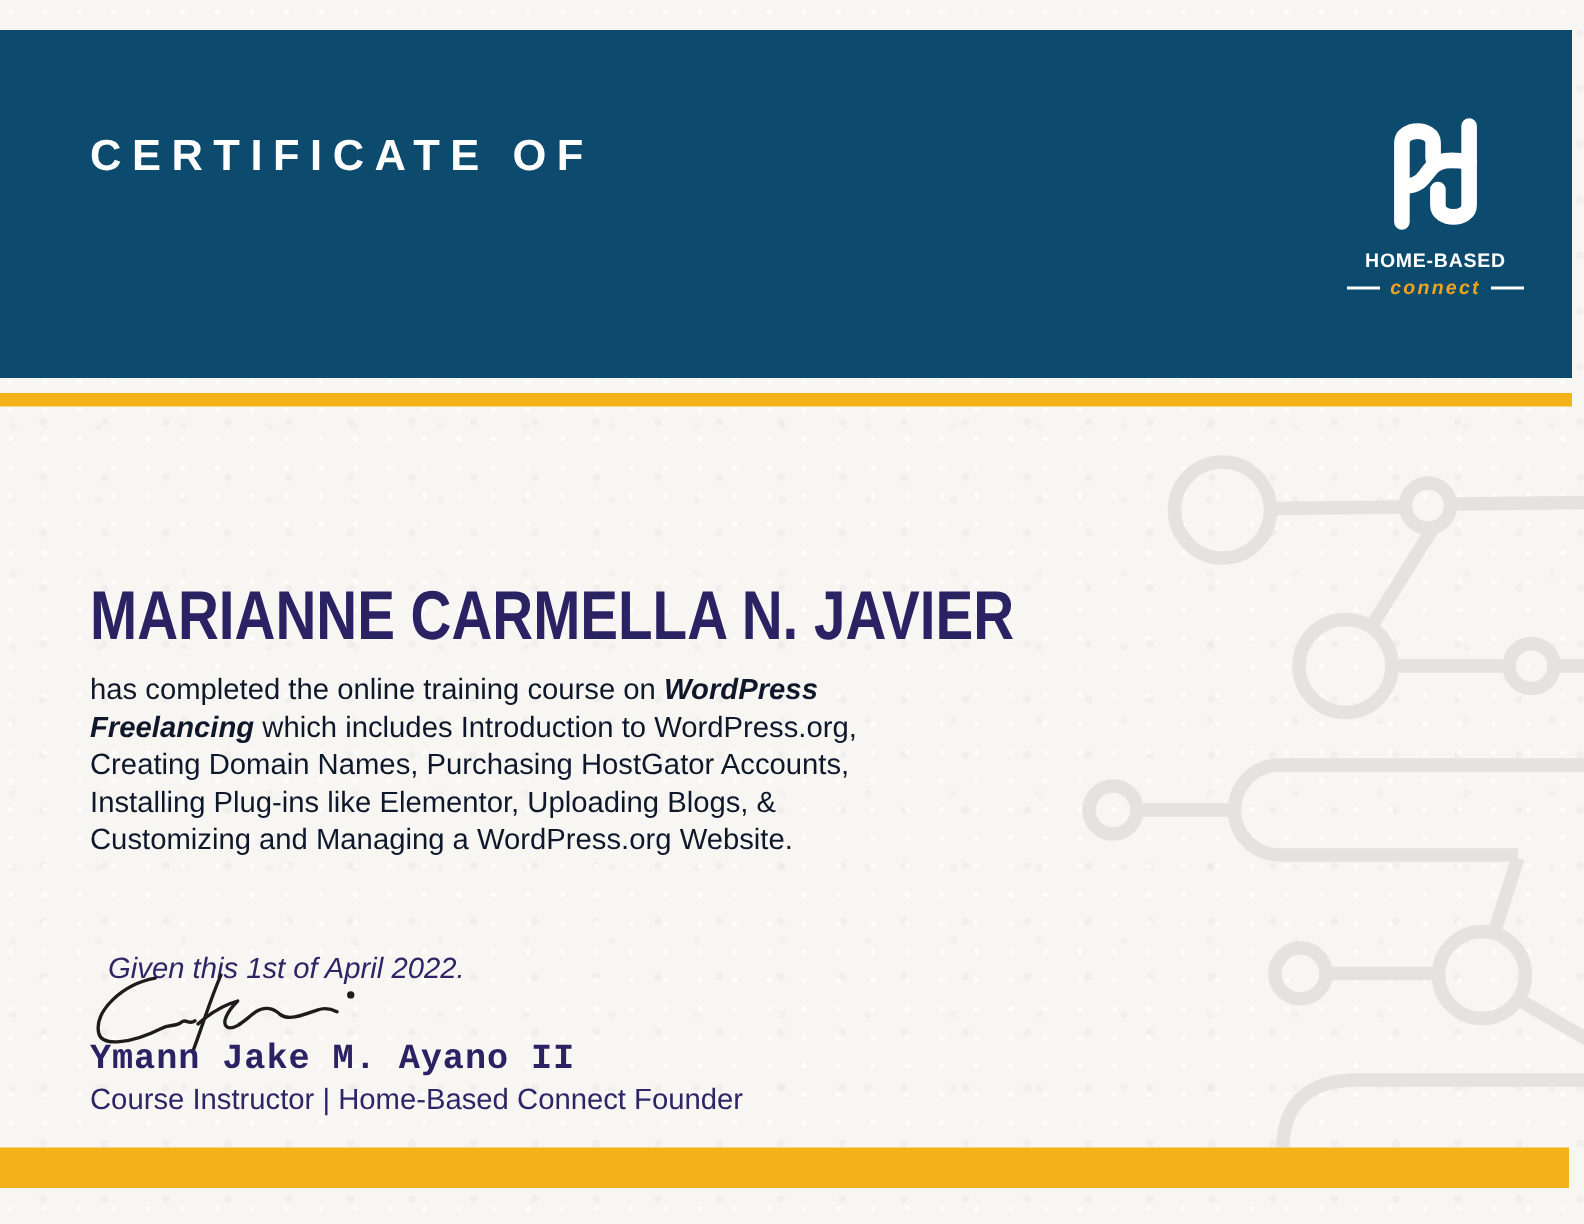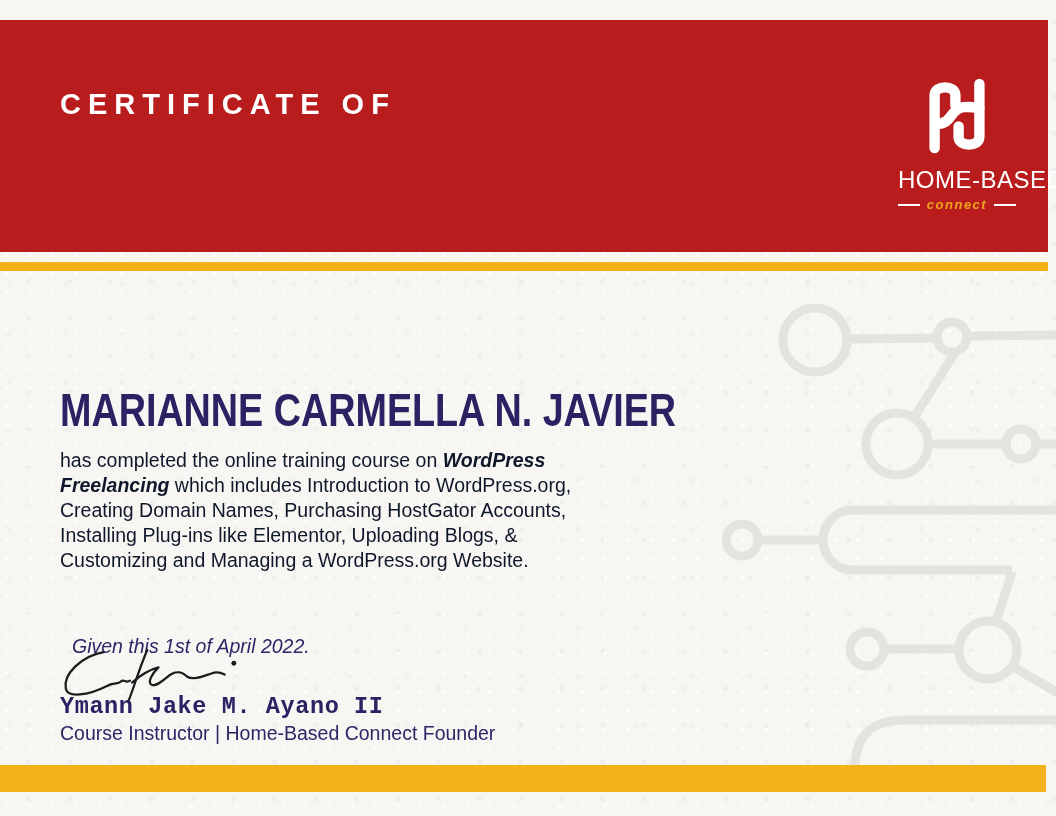--- a/index.html
+++ b/index.html
@@ -11,30 +11,30 @@
       radial-gradient(circle at 30% 40%, rgba(255,255,255,.8) 0 1px, transparent 2.5px),
       radial-gradient(circle at 70% 60%, rgba(110,110,110,.05) 0 2px, transparent 3px),
       radial-gradient(circle at 15% 80%, rgba(120,120,120,.04) 0 2px, transparent 3px);
     background-size:23px 19px, 41px 37px, 57px 49px;
   }
   .page{position:absolute;inset:0;}
 
   
   .header{
     position:absolute;top:20px;left:0;width:1048px;height:232px;
-    background:#b91c1c;
+    background:#0c4a6e;
   }
   .titles{position:absolute;left:60px;top:70px;color:#ffffff;}
   .title-line1{font-size:29px;font-weight:700;letter-spacing:7px;line-height:1;}
   .title-line2{font-size:47px;font-weight:700;letter-spacing:3px;line-height:1;margin-top:21px;}
 
   
   .logo{position:absolute;left:898px;top:52px;width:118px;text-align:center;color:#fff;}
   .logo-mark{display:block;margin:0 auto;}
-  .logo-brand{font-size:24px;font-weight:400;letter-spacing:.5px;margin-top:6px;white-space:nowrap;text-align:right;}
+  .logo-brand{font-size:13px;font-weight:700;letter-spacing:.5px;margin-top:6px;white-space:nowrap;}
   .connect-row{display:flex;align-items:center;justify-content:center;gap:7px;margin-top:3px;}
   .connect-rule{display:inline-block;width:22px;height:2px;background:#ffffff;}
   .connect-label{font-size:13px;font-weight:700;letter-spacing:1.5px;color:#f0a41e;font-style:italic;}
 
   
   .stripe-top{position:absolute;top:262px;left:0;width:1048px;height:9px;background:#f4b21a;}
   .stripe-bottom{position:absolute;top:765px;left:0;width:1046px;height:27px;background:#f4b21a;}
 
   
   .pattern{position:absolute;top:271px;left:0;width:1056px;height:494px;pointer-events:none;}

